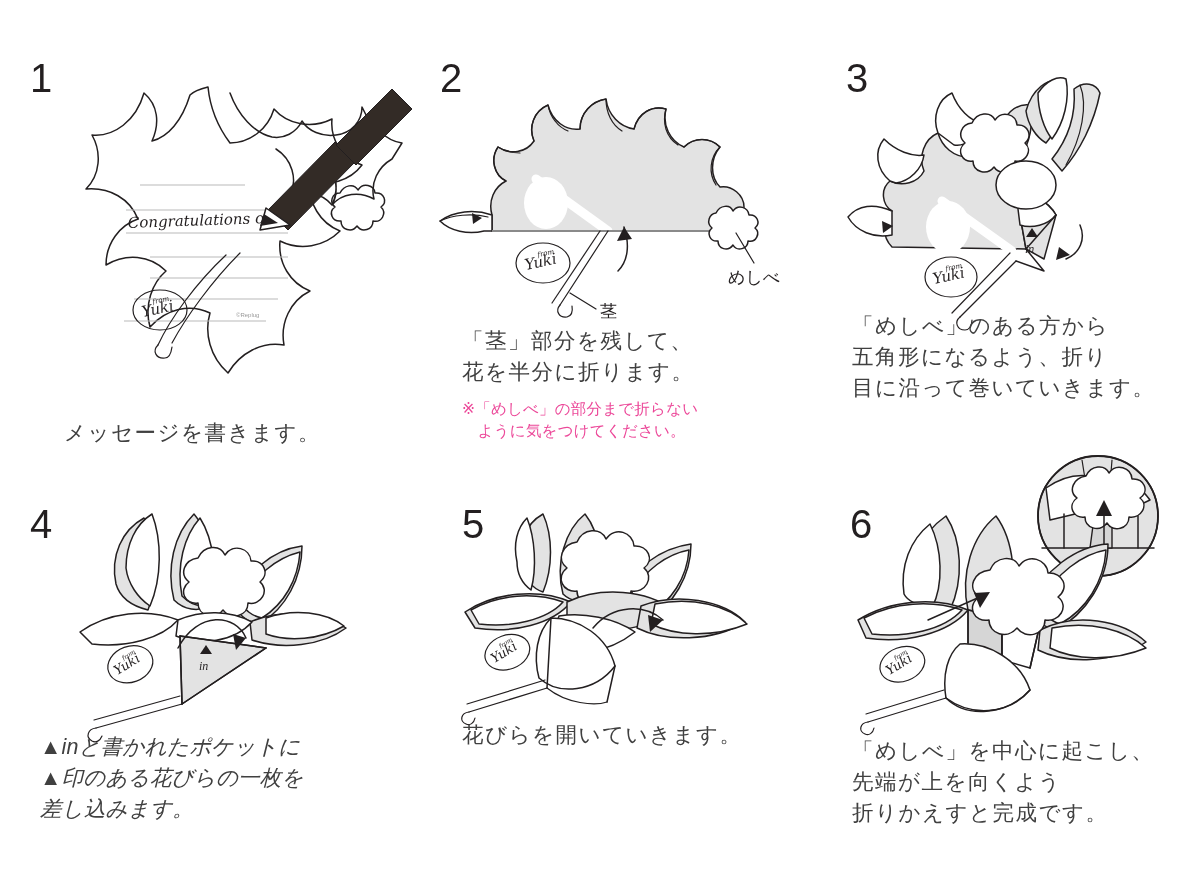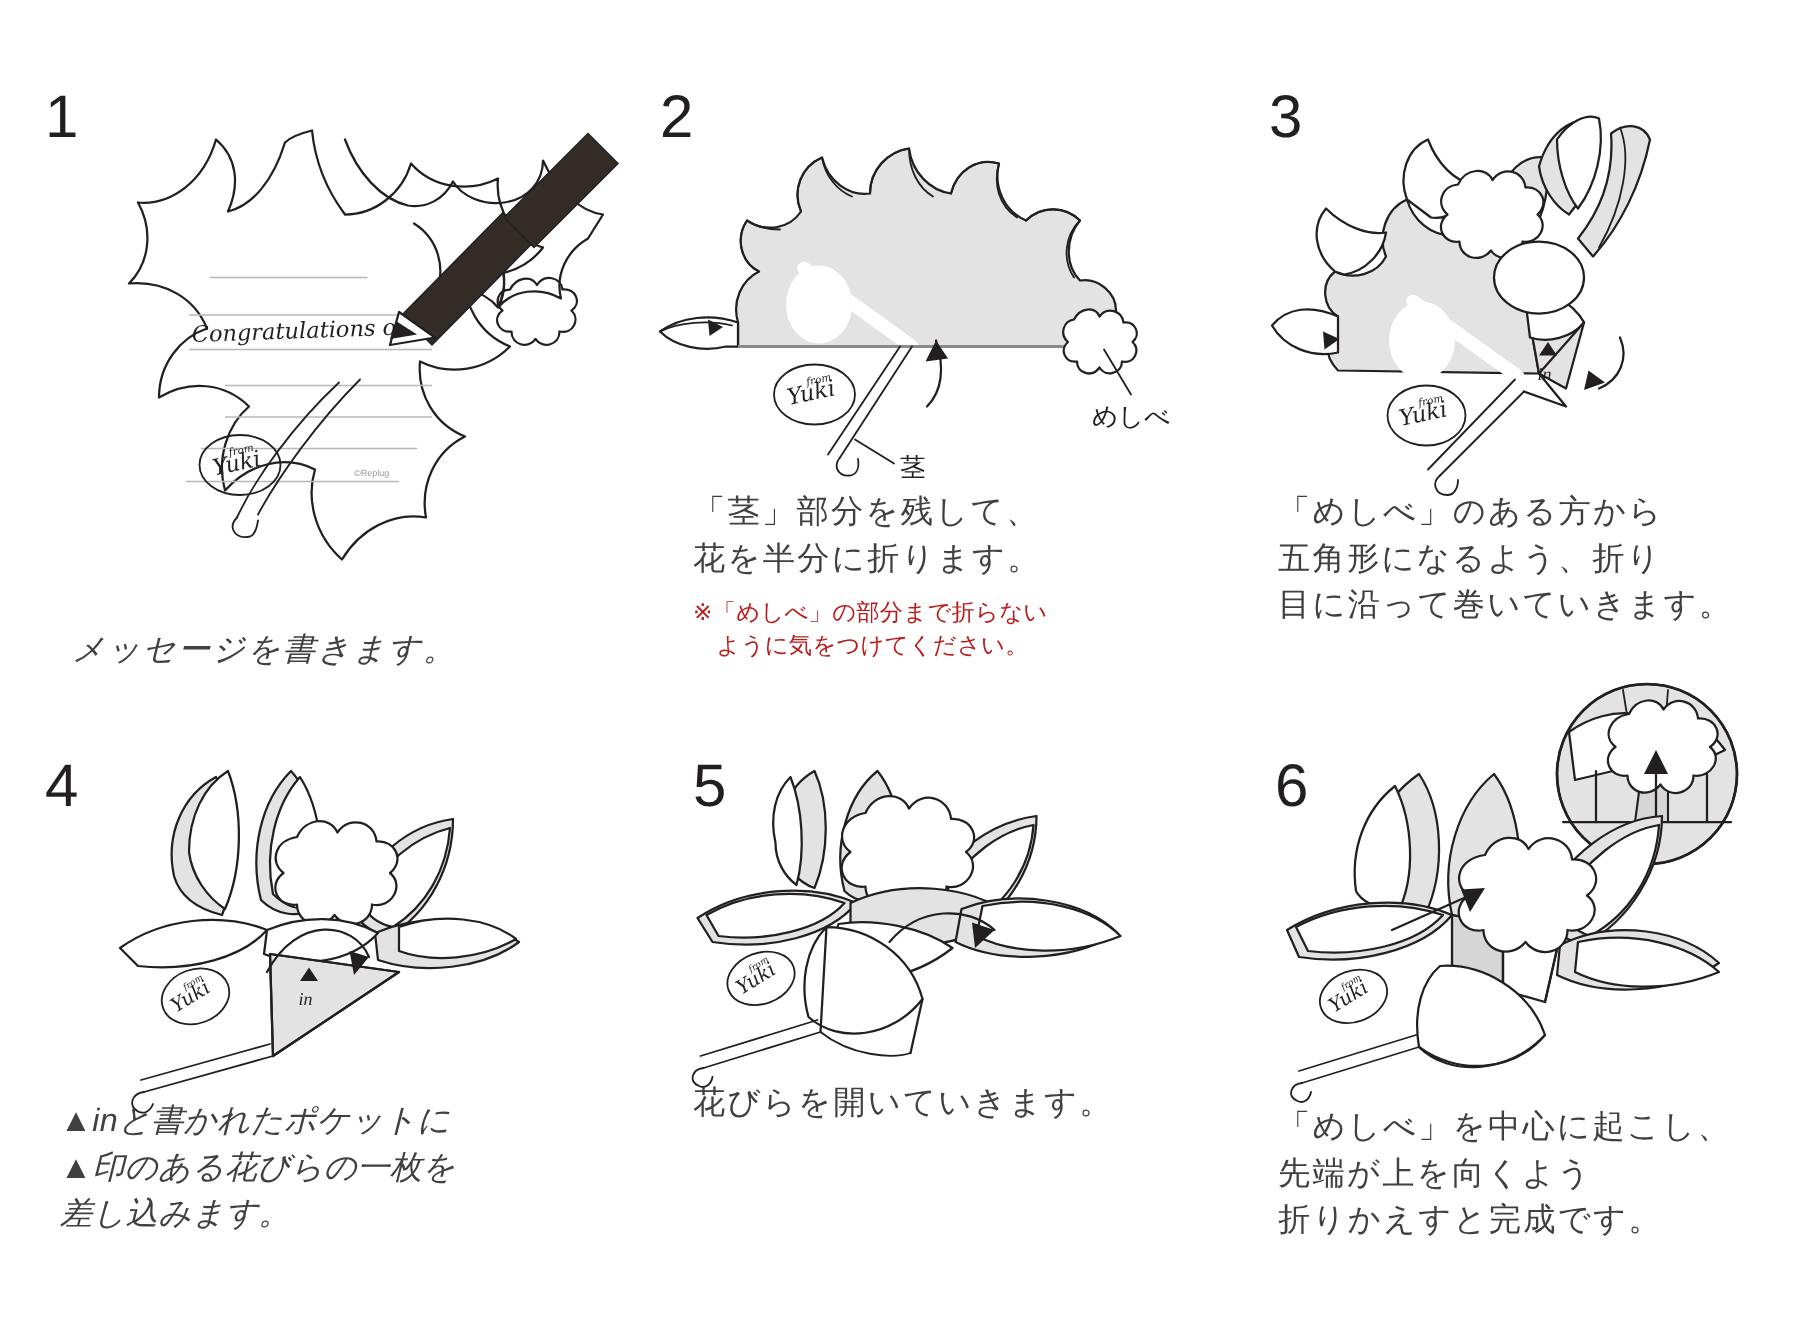--- a/index.html
+++ b/index.html
@@ -16,21 +16,21 @@
     position:absolute;font-size:40px;line-height:40px;font-weight:400;
     color:#231f20;font-family:"Liberation Sans",sans-serif;letter-spacing:0;
   }
   .fig{position:absolute;}
   .caption{
     position:absolute;font-size:21.5px;line-height:31px;color:#404040;
     letter-spacing:1.5px;white-space:pre-line;font-weight:400;
   }
   .caption.tight{letter-spacing:0.2px;}
   .note{
-    position:absolute;font-size:15.5px;line-height:22px;color:#b91c1c;
+    position:absolute;font-size:15.5px;line-height:22px;color:#ec4899;
     letter-spacing:0.2px;white-space:pre-line;
   }
   svg{display:block;overflow:visible;}
   .ln{fill:none;stroke:#231f20;stroke-width:1.5;stroke-linejoin:round;stroke-linecap:round;}
   .ln-thin{fill:none;stroke:#231f20;stroke-width:1.2;stroke-linejoin:round;stroke-linecap:round;}
   .fill-g{fill:#e3e3e3;stroke:#231f20;stroke-width:1.5;stroke-linejoin:round;}
   .fill-g2{fill:#d6d6d6;stroke:#231f20;stroke-width:1.4;stroke-linejoin:round;}
   .fill-w{fill:#ffffff;stroke:#231f20;stroke-width:1.5;stroke-linejoin:round;}
   .rule{fill:none;stroke:#b9b9b9;stroke-width:1.1;}
   .blk{fill:#231f20;}
@@ -136,21 +136,21 @@
 
         <g>
           <path class="pencil-body" d="M233 140 L 300 72 L 320 92 L 253 160 Z" transform="translate(-5,-5)"></path>
           <path class="fill-w" d="M228 135 L 252 152 L 222 157 Z" transform="translate(-2,-2)"></path>
           <path class="blk" d="M224 139 L 238 148 L 220 151 Z"></path>
           <path class="pencil-body" d="M296 70 L 352 14 L 372 34 L 316 90 Z"></path>
         </g>
       </svg>
     </div>
 
-    <div class="caption" style="left:48px;top:418px;font-style:italic;">メッセージを書きます。</div>
+    <div class="caption" style="left:64px;top:418px;">メッセージを書きます。</div>
   </div>
 
   <div class="step" style="left:400px;top:0;">
     <div class="step-num" style="left:40px;top:58px;">2</div>
 
     <div class="fig" style="left:10px;top:75px;">
       <svg width="380" height="250" viewBox="0 0 380 250">
 
         <g>
           <path class="fill-g" d="
@@ -299,21 +299,21 @@
         </g>
 
         <g transform="translate(96,182)">
           <ellipse class="ln-thin" cx="25" cy="20" rx="26" ry="20"></ellipse>
           <text class="stamp-txt" x="20" y="14" font-size="7" transform="rotate(-12 20 14)">from</text>
           <text class="stamp-txt" x="8" y="27" font-size="15" transform="rotate(-12 8 27)">Yuki</text>
         </g>
       </svg>
     </div>
 
-    <div class="caption" style="left:52px;top:326px;">「めしべ」のある方から
+    <div class="caption" style="left:52px;top:311px;">「めしべ」のある方から
 五角形になるよう、折り
 目に沿って巻いていきます。</div>
   </div>
 
   <div class="step" style="left:0;top:444px;">
     <div class="step-num" style="left:30px;top:60px;">4</div>
 
     <div class="fig" style="left:70px;top:62px;">
       <svg width="330" height="230" viewBox="0 0 330 230">
 

